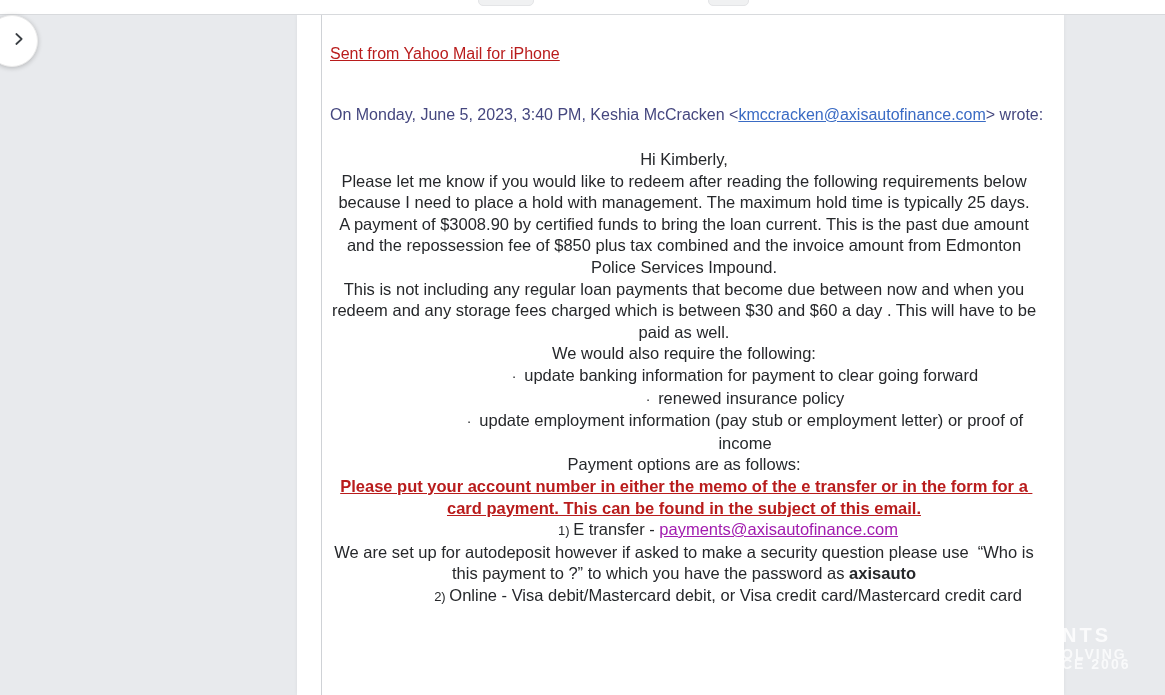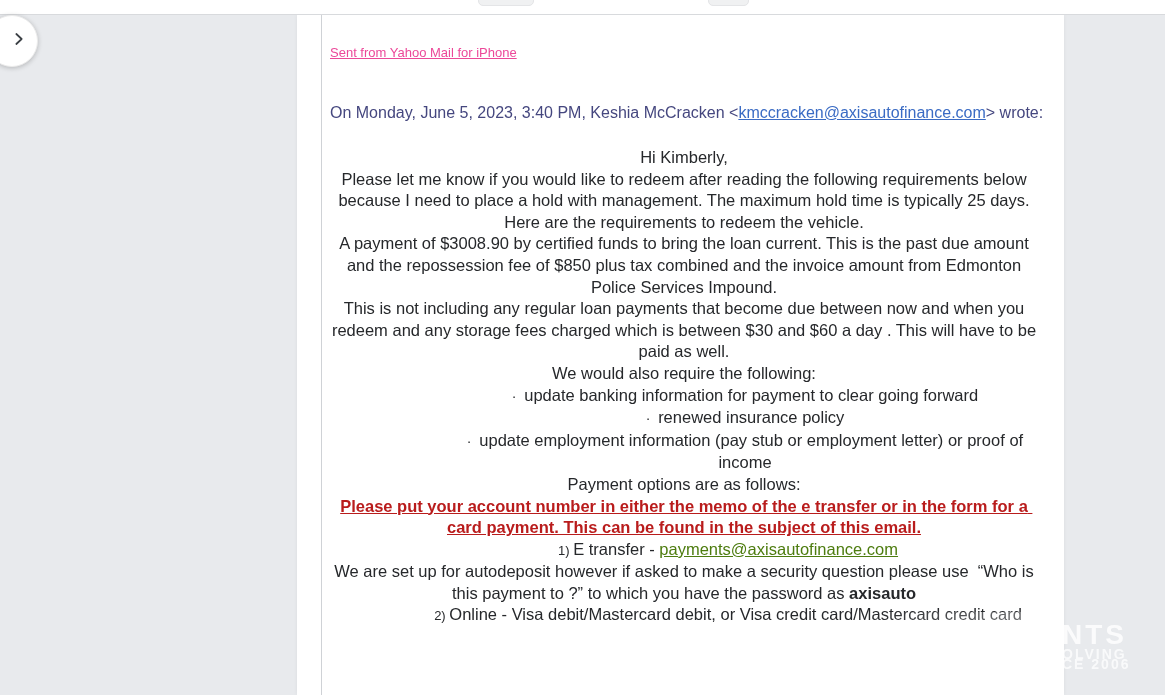--- a/index.html
+++ b/index.html
@@ -24,42 +24,42 @@
     box-shadow:0 1px 5px rgba(0,0,0,.22); z-index:6; cursor:pointer;
     display:flex; align-items:center; justify-content:center; padding-left:14px; }
   .expand-btn svg { width:16px; height:16px; stroke:#3a3f44; stroke-width:2.6;
     fill:none; stroke-linecap:round; stroke-linejoin:round; }
 
   
   .email-page { position:absolute; left:297px; top:15px; width:767px; height:680px;
     background:#ffffff; box-shadow:0 0 4px rgba(0,0,0,.06); }
   .quote-border { position:absolute; left:24px; top:0; width:1px; height:680px; background:#cfd2d6; }
 
-  .sig-link { display:inline-block; margin:30px 0 0 33px; font-size:13px;
-    color:#ec4899; text-decoration:underline; cursor:pointer; }
+  .sig-link { display:inline-block; margin:30px 0 0 33px; font-size:16px;
+    color:#b91c1c; text-decoration:underline; cursor:pointer; }
   .quote-header { margin:43px 0 0 33px; font-size:16px; color:#45477f; }
   .quote-header a { color:#3a6bc4; text-decoration:underline; cursor:pointer; }
 
   .email-content { margin:25px 0 0 33px; width:708px; font-size:16.5px;
     line-height:21.6px; color:#26282b;text-align:center; }
   .email-content p { white-space:pre-wrap; }
   .bullet { margin-left:122px; white-space:pre-wrap; }
   .bullet::before { content:"·  "; font-size:14px; }
   .num-item { margin-left:121px; text-indent:-33px; white-space:pre-wrap; }
   .num { font-size:13px; }
   .red-notice { color:#b91c1c; font-weight:bold; text-decoration:underline; white-space:pre-wrap; }
-  .pay-link { color:#4d7c0f; text-decoration:underline; cursor:pointer; }
+  .pay-link { color:#a21caf; text-decoration:underline; cursor:pointer; }
   b { font-weight:bold; }
 
   
   .wm-lighten { position:absolute; left:870px; top:612px; width:194px; height:83px;
     background:linear-gradient(to right, rgba(255,255,255,0), rgba(255,255,255,.42)); z-index:7; pointer-events:none; }
   .watermark { position:absolute; left:1062px; top:620px; z-index:8; pointer-events:none;
     color:rgba(255,255,255,.82); }
-  .wm-big { font-size:28px; font-weight:bold; letter-spacing:3px; line-height:30px; }
+  .wm-big { font-size:20px; font-weight:bold; letter-spacing:3px; line-height:30px; }
   .wm-small { font-size:14px; font-weight:bold; letter-spacing:2px; line-height:9.5px;
     color:rgba(255,255,255,.75); }
 </style>
 </head>
 <body>
 
 <div class="top-bar">
   <div class="peek-btn b1"></div>
   <div class="peek-btn b2"></div>
 </div>
@@ -78,21 +78,20 @@
 <div class="email-page">
   <div class="quote-border"></div>
 
   <a class="sig-link">Sent from Yahoo Mail for iPhone</a>
 
   <div class="quote-header"><span>On Monday, June 5, 2023, 3:40 PM, Keshia McCracken &lt;</span><a>kmccracken@axisautofinance.com</a><span>&gt; wrote:</span></div>
 
   <div class="email-content">
     <p>Hi Kimberly,</p>
     <p>Please let me know if you would like to redeem after reading the following requirements below because I need to place a hold with management. The maximum hold time is typically 25 days.</p>
-    <p>Here are the requirements to redeem the vehicle.</p>
     <p>A payment of $3008.90 by certified funds to bring the loan current. This is the past due amount and the repossession fee of $850 plus tax combined and the invoice amount from Edmonton Police Services Impound.</p>
     <p>This is not including any regular loan payments that become due between now and when you redeem and any storage fees charged which is between $30 and $60 a day . This will have to be paid as well.</p>
     <p>We would also require the following:</p>
     <div class="bullet">update banking information for payment to clear going forward</div>
     <div class="bullet">renewed insurance policy</div>
     <div class="bullet">update employment information (pay stub or employment letter) or proof of income</div>
     <p>Payment options are as follows:</p>
     <p class="red-notice">Please put your account number in either the memo of the e transfer or in the form for a card payment. This can be found in the subject of this email.</p>
     <div class="num-item"><span class="num">1) </span><span>E transfer - </span><a class="pay-link">payments@axisautofinance.com</a></div>
     <p><span>We are set up for autodeposit however if asked to make a security question please use  “Who is this payment to ?” to which you have the password as </span><b>axisauto</b></p>

